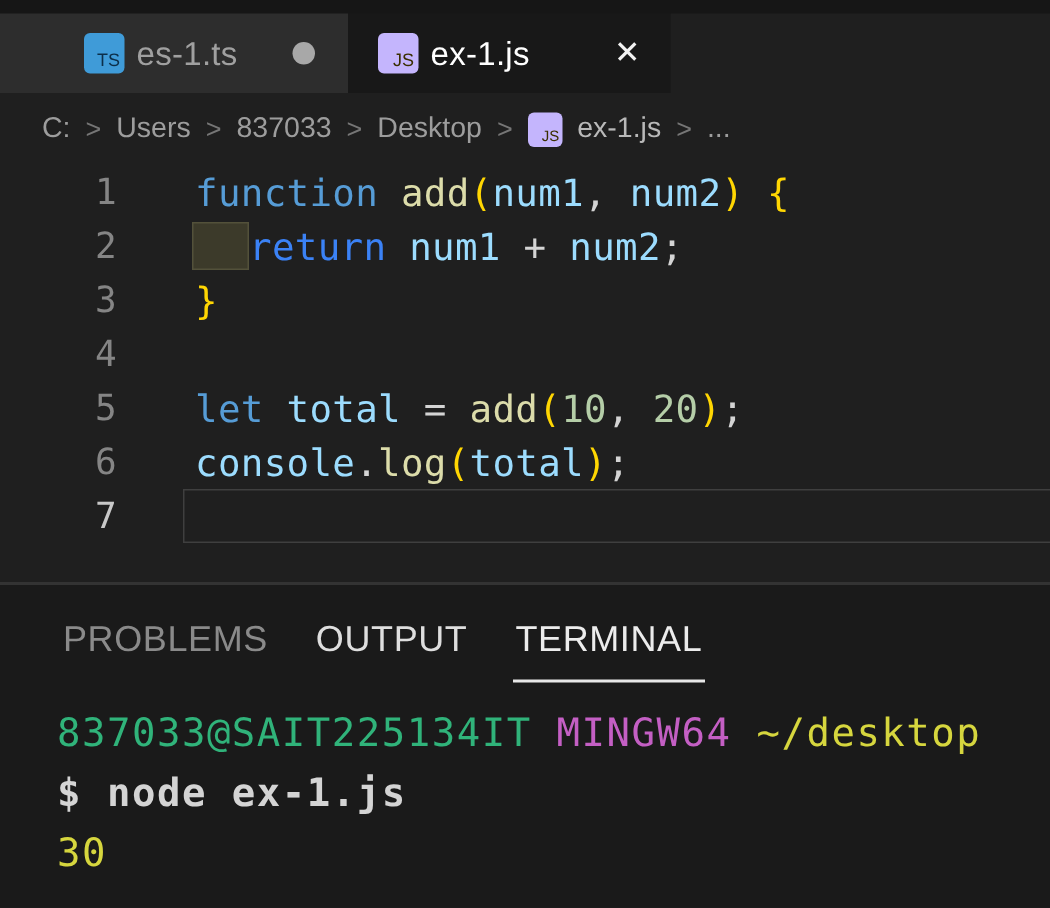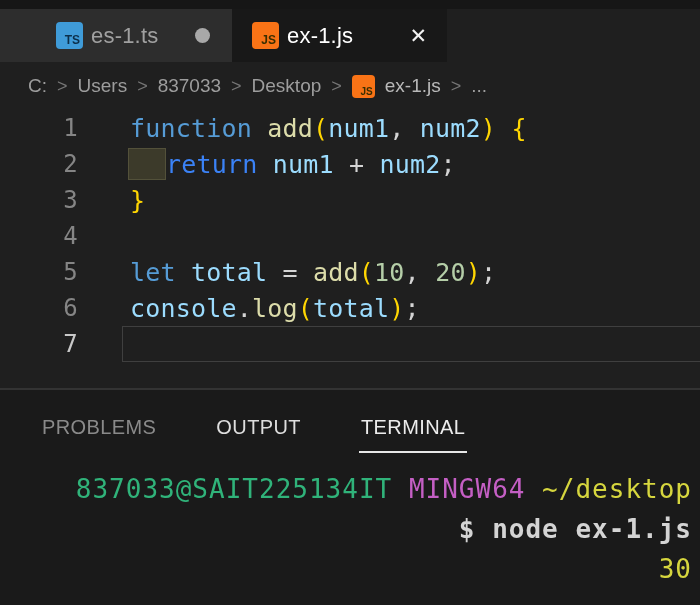--- a/index.html
+++ b/index.html
@@ -7,24 +7,24 @@
   body { background:#1f1f1f; font-family:"Liberation Sans", sans-serif; }
 
   
   .tabbar { height:62px; display:flex; background:#161616; padding-top:9px; }
   .tab { display:flex; align-items:center; height:53px; cursor:pointer; }
   .tab.inactive { width:232px; background:#2d2d2d; color:#a0a0a0; padding-left:56px; }
   .tab.active   { width:215px; background:#181818; color:#ffffff; padding-left:20px; }
   .tab-filler { flex:1; background:#1f1f1f; }
   .tab-label { font-size:22px; margin-left:8px; letter-spacing:0.2px; }
   .ficon { width:27px; height:27px; border-radius:4px; display:flex; align-items:flex-end;
-           justify-content:flex-end; padding:2px 3px; font-weight:bold; font-size:12px;
+           justify-content:flex-end; padding:2px 3px; font-weight:normal; font-size:12px;
            font-family:"Liberation Sans",sans-serif; flex:0 0 auto; }
   .ficon.ts { background:#3f9bd8; color:#0c2f4a; }
-  .ficon.js { background:#f97316; color:#3a2e00; }
+  .ficon.js { background:#c4b5fd; color:#3a2e00; }
   .mod-dot { width:15px; height:15px; border-radius:50%; background:#a8a8a8; margin-left:auto; margin-right:22px; }
   .close-x { margin-left:auto; margin-right:20px; font-size:21px; color:#f2f2f2; line-height:1; }
 
   
   .breadcrumb { height:48px; background:#1f1f1f; display:flex; align-items:center;
                 padding-left:28px; gap:10px; font-size:19px; color:#9d9d9d; }
   .crumb-sep { color:#767676; font-size:18px; }
   .ficon.small { width:23px; height:23px; font-size:10px; padding:1px 2px; }
   .crumb-file { color:#b9b9b9; }
 
@@ -42,29 +42,29 @@
   .t-fn  { color:#dcdcaa; }
   .t-var { color:#9cdcfe; }
   .t-num { color:#b5cea8; }
   .t-pl  { color:#d4d4d4; }
   .t-br  { color:#ffd602; }
   .t-box { display:inline-block; width:38px; height:32px; background:#3c3a2a;
            border:1px solid #53513a; vertical-align:-7px; margin-left:-2px; }
 
   
   .panel { height:217px; background:#1a1a1a; border-top:2px solid #333333; }
-  .panel-tabs { height:66px; display:flex; align-items:center; padding-left:40px; gap:56px;
-                font-size:20px; letter-spacing:0.4px; }
+  .panel-tabs { height:66px; display:flex; align-items:center; padding-left:40px; gap:28px;
+                font-size:24px; letter-spacing:0.4px; }
   .ptab { padding:22px 2px 12px 2px; cursor:pointer; border-bottom:2px solid transparent; }
   .ptab.dim    { color:#8a8a8a; }
   .ptab.bright { color:#dedede; }
   .ptab.active { color:#ececec; border-bottom-color:#e7e7e7; }
 
-  .terminal { padding:18px 8px 0 38px; font-family:"DejaVu Sans Mono", monospace;
-              font-size:26px; letter-spacing:1px;text-align:right; }
+  .terminal { padding:18px 0 0 38px; font-family:"DejaVu Sans Mono", monospace;
+              font-size:26px; letter-spacing:1px; }
   .term-line { height:40px; white-space:pre; }
   .tc-green  { color:#30b37a; }
   .tc-purple { color:#c45fc4; }
   .tc-yellow { color:#d6d63e; }
   .tc-white  { color:#d4d4d4;font-weight:bold; }
 </style>
 </head>
 <body>
 
 <div class="tabbar">

